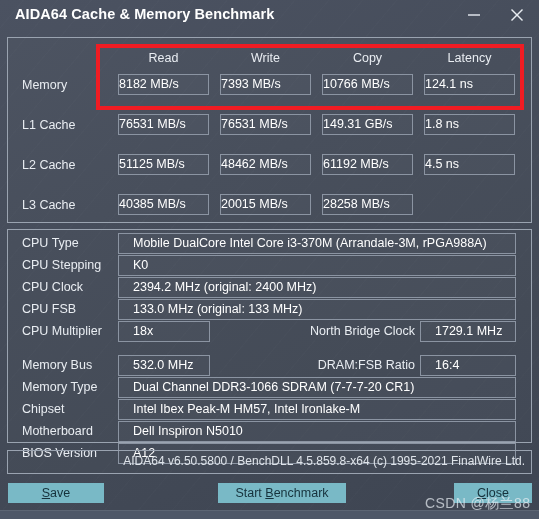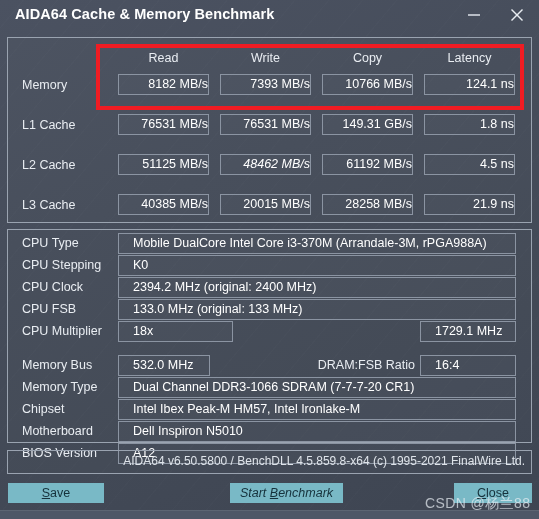--- a/index.html
+++ b/index.html
@@ -97,21 +97,21 @@
     white-space: nowrap;
   }
   .val-box {
     position: absolute;
     box-sizing: border-box;
     width: 91px; height: 21px;
     border: 1px solid #8b94a2;
     background: rgba(255,255,255,0.02);
     font-size: 12.5px;
     color: #ffffff;
-    text-align: right;
+    text-align: left;
     line-height: 19px;
     white-space: nowrap;
   }
 
   
   .info-label {
     position: absolute;
     left: 22px;
     font-size: 12.5px;
     color: #e9edf2;
@@ -168,21 +168,21 @@
     font-family: "Liberation Sans", sans-serif;
     font-size: 12.5px;
     text-align: center;
     line-height: 20px;
     cursor: default;
     padding: 0;
     white-space: nowrap;
   }
   .btn u { text-decoration: underline; }
   #btn-save       { left: 8px;   top: 483px; width: 96px; }
-  #btn-benchmark  { left: 230px; top: 483px; width: 113px; font-style: italic; }
+  #btn-benchmark  { left: 218px; top: 483px; width: 128px; }
   #btn-close      { left: 454px; top: 483px; width: 78px; }
 
   
   #watermark {
     position: absolute;
     left: 425px; top: 495px;
     font-size: 14px;
     color: rgba(232,238,244,0.70);
     letter-spacing: .4px;
     white-space: nowrap;
@@ -234,48 +234,48 @@
   <div class="val-box" style="left:424px; top:74px;">124.1 ns</div>
 
   <div class="row-label" style="top:118px;">L1 Cache</div>
   <div class="val-box" style="left:118px; top:114px;">76531 MB/s</div>
   <div class="val-box" style="left:220px; top:114px;">76531 MB/s</div>
   <div class="val-box" style="left:322px; top:114px;">149.31 GB/s</div>
   <div class="val-box" style="left:424px; top:114px;">1.8 ns</div>
 
   <div class="row-label" style="top:158px;text-align:right;">L2 Cache</div>
   <div class="val-box" style="left:118px; top:154px;">51125 MB/s</div>
-  <div class="val-box" style="left:220px; top:154px;font-style:italic;">48462 MB/s</div>
+  <div class="val-box" style="left:220px; top:154px;">48462 MB/s</div>
   <div class="val-box" style="left:322px; top:154px;">61192 MB/s</div>
   <div class="val-box" style="left:424px; top:154px;">4.5 ns</div>
 
   <div class="row-label" style="top:198px;">L3 Cache</div>
   <div class="val-box" style="left:118px; top:194px;">40385 MB/s</div>
   <div class="val-box" style="left:220px; top:194px;">20015 MB/s</div>
   <div class="val-box" style="left:322px; top:194px;">28258 MB/s</div>
-  <div class="val-box" style="left:424px; top:194px;">21.9 ns</div>
 
   <div id="red-rect"></div>
 
   <div class="panel" id="info-panel"></div>
 
   <div class="info-label" style="top:236px;">CPU Type</div>
   <div class="info-box" style="left:118px; top:233px; width:398px;">Mobile DualCore Intel Core i3-370M  (Arrandale-3M, rPGA988A)</div>
 
   <div class="info-label" style="top:258px;">CPU Stepping</div>
   <div class="info-box" style="left:118px; top:255px; width:398px;">K0</div>
 
   <div class="info-label" style="top:280px;">CPU Clock</div>
   <div class="info-box" style="left:118px; top:277px; width:398px;">2394.2 MHz  (original: 2400 MHz)</div>
 
   <div class="info-label" style="top:302px;">CPU FSB</div>
   <div class="info-box" style="left:118px; top:299px; width:398px;">133.0 MHz  (original: 133 MHz)</div>
 
   <div class="info-label" style="top:324px;">CPU Multiplier</div>
-  <div class="info-box" style="left:118px; top:321px; width:115px;">18x</div>
+  <div class="info-box" style="left:118px; top:321px; width:92px;">18x</div>
+  <div class="info-inline-label" style="left:280px; top:324px; width:135px;">North Bridge Clock</div>
   <div class="info-box" style="left:420px; top:321px; width:96px;">1729.1 MHz</div>
 
   <div class="info-label" style="top:358px;">Memory Bus</div>
   <div class="info-box" style="left:118px; top:355px; width:92px;">532.0 MHz</div>
   <div class="info-inline-label" style="left:290px; top:358px; width:125px;">DRAM:FSB Ratio</div>
   <div class="info-box" style="left:420px; top:355px; width:96px;">16:4</div>
 
   <div class="info-label" style="top:380px;">Memory Type</div>
   <div class="info-box" style="left:118px; top:377px; width:398px;">Dual Channel DDR3-1066 SDRAM  (7-7-7-20 CR1)</div>
 

